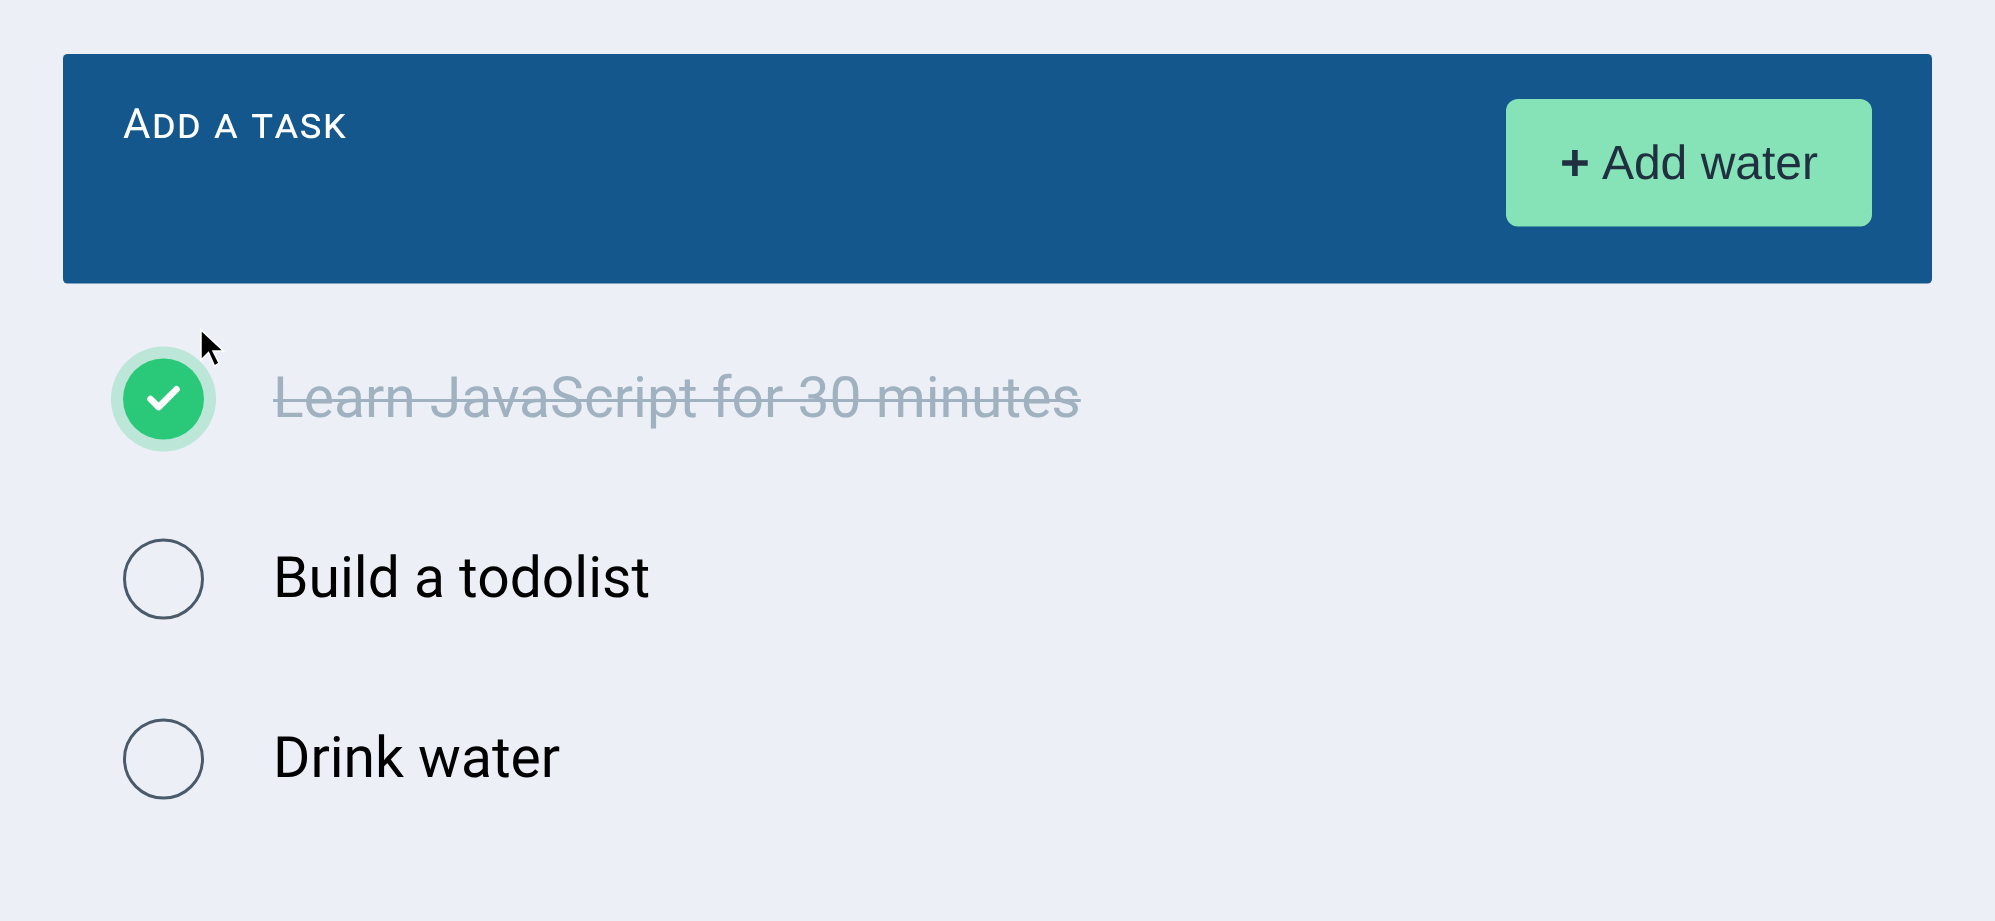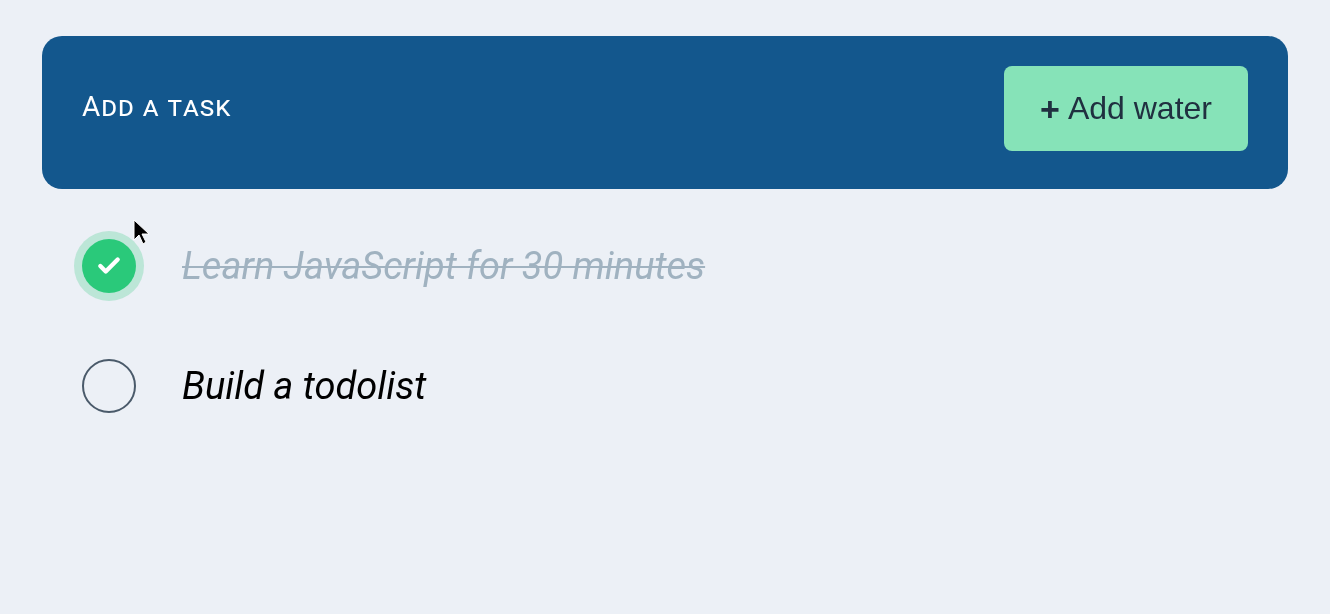--- a/index.html
+++ b/index.html
@@ -10,25 +10,25 @@
     body {
       font-family: -apple-system, BlinkMacSystemFont, "Segoe UI", Roboto, Helvetica, Arial, sans-serif;
       background-color: #ecf0f6;
       width: 1330px;
       height: 614px;
       overflow: hidden;
       position: relative;
     }
     .add-task-panel {
       background-color: #13578d;
-      border-radius: 20px;
+      border-radius: 3px;
       margin: 36px 42px 0 42px;
       padding: 30px 40px 38px 40px;
       display: flex;
-      align-items: center;
+      align-items: flex-start;
       justify-content: space-between;
     }
     .add-task-left {
       flex: 1;
     }
     .add-task-label {
       font-variant: small-caps;
       letter-spacing: 1px;
       color: #ffffff;
       font-size: 28px;
@@ -61,21 +61,20 @@
       cursor: pointer;
     }
     .plus-icon {
       font-size: 34px;
       font-weight: 700;
       line-height: 1;
     }
     .task-list {
       margin: 50px 42px 12px 42px;
       padding: 0 40px;
-      font-style: italic;
     }
     .task-item {
       display: flex;
       align-items: center;
       gap: 46px;
       margin-bottom: 66px;
     }
     .checkbox {
       width: 54px;
       height: 54px;
@@ -136,18 +135,22 @@
       </svg>
     </button>
     <span class="task-text completed">Learn JavaScript for 30 minutes</span>
   </div>
 
   <div class="task-item">
     <button class="checkbox"></button>
     <span class="task-text">Build a todolist</span>
   </div>
 
+  <div class="task-item">
+    <button class="checkbox"></button>
+    <span class="task-text">Drink water</span>
+  </div>
 
 </div>
 
 <svg class="cursor" width="24" height="28" viewBox="0 0 24 28">
   <path d="M 2 2 L 2 22 L 7 17 L 11 26 L 14 24 L 10 16 L 17 16 Z" fill="#000000" stroke="#ffffff" stroke-width="1"></path>
 </svg>
 
 </body></html>

